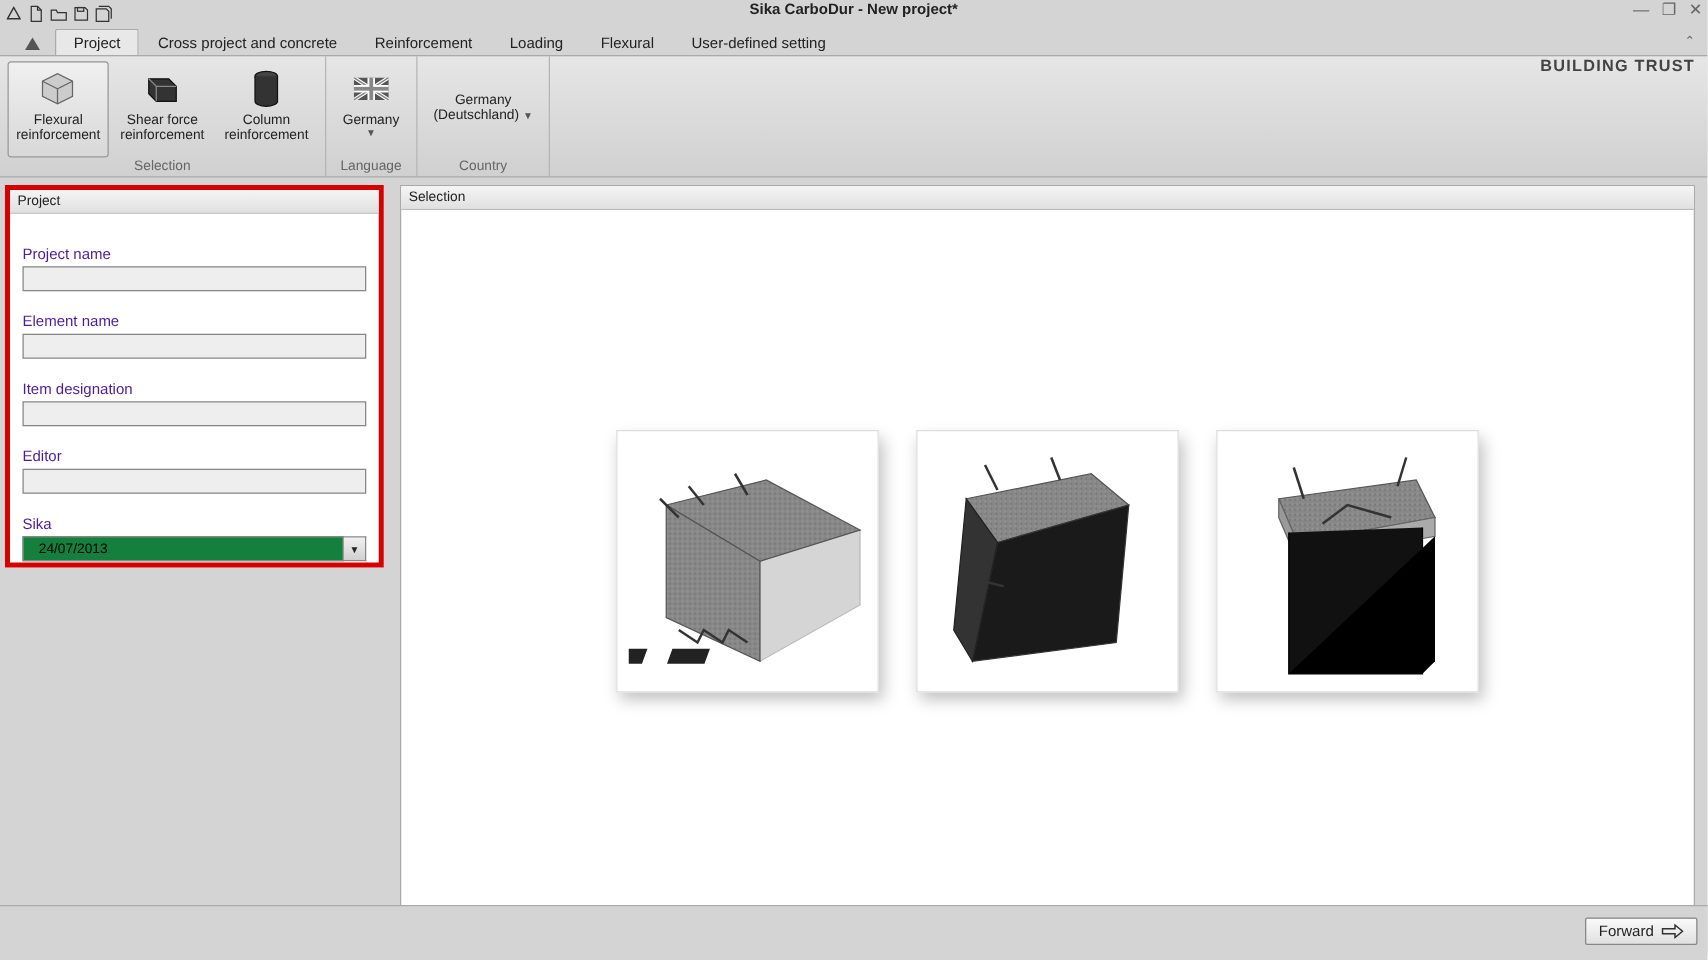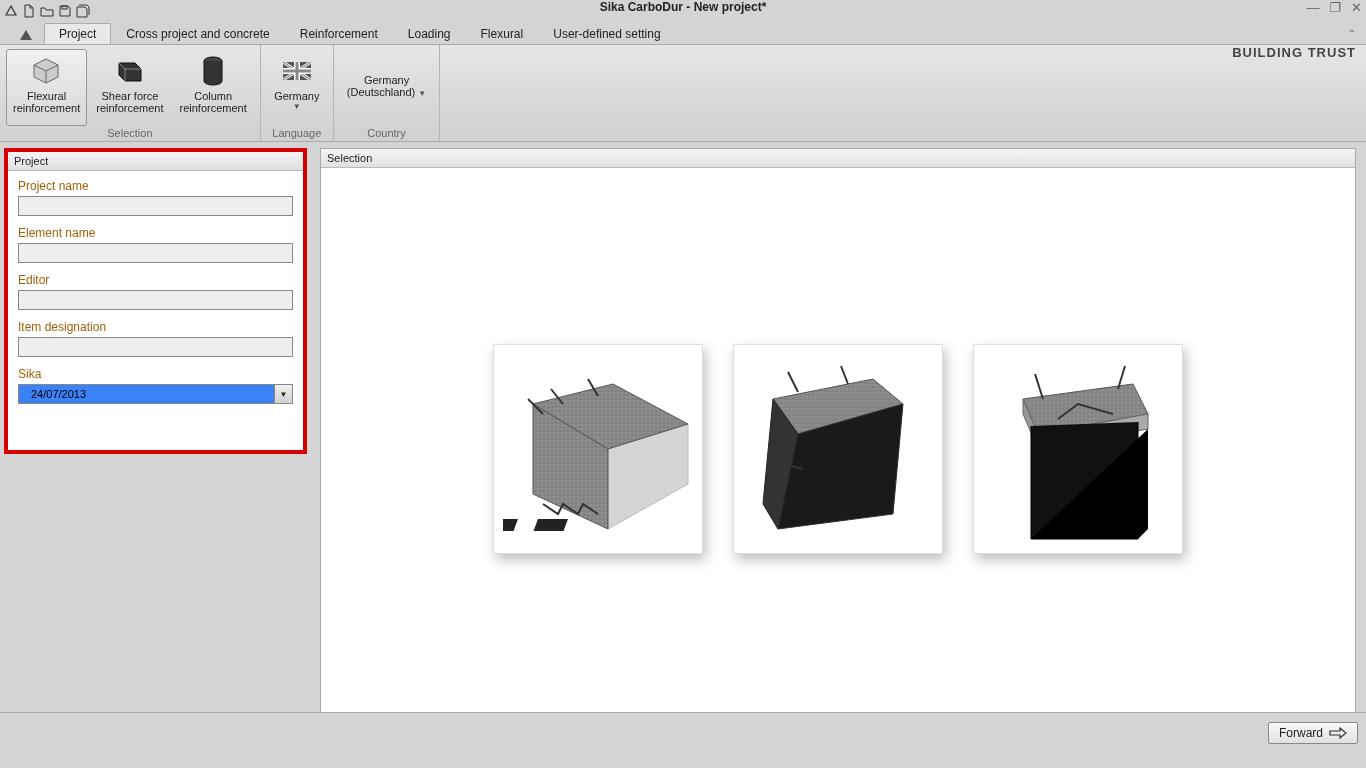--- a/index.html
+++ b/index.html
@@ -32,33 +32,33 @@
 .rbtn .drop { font-size: 8px; color: #555; }
 .ribbon .brand { position: absolute; right: 10px; top: 0; height: 98px; display: flex; gap: 26px; }
 .ribbon .brand .bt { font-weight: bold; letter-spacing: 1px; color: #444; font-size: 13px; }
 
 
 .mainwrap { position: absolute; top: 142px; left: 0; right: 0; bottom: 32px; }
 .leftpanel { position: absolute; left: 4px; top: 6px; width: 303px; height: 306px; border: 4px solid #d60000; background: #fff; padding: 0; }
 .leftpanel .phdr { background: linear-gradient(#f5f5f5,#e0e0e0); border-bottom: 1px solid #bbb; padding: 3px 6px; font-size: 11px; }
 .leftpanel .pbody { padding: 8px 10px; }
 .pfield { margin-bottom: 10px; }
-.pfield label { display: block; font-size: 12px; margin-bottom: 3px; color: #a16207; }
+.pfield label { display: block; font-size: 12px; margin-bottom: 3px; color: #4c1d95; margin-top: 17px; }
 .pfield input[type=text] { width: 100%; height: 20px; border: 1px solid #888; background: #eee; padding: 0 3px; font-size: 11px; }
 .pfield .datewrap { display: flex; }
-.pfield .datewrap input { flex: 1; background: #3b82f6; padding-left: 12px; }
+.pfield .datewrap input { flex: 1; background: #15803d; padding-left: 12px; }
 .pfield .datewrap .ddbtn { width: 18px; height: 20px; border: 1px solid #888; border-left: none; background: linear-gradient(#f0f0f0,#d0d0d0); display: flex; align-items: center; justify-content: center; font-size: 8px; cursor: pointer; }
 
 .rightpanel { position: absolute; left: 320px; right: 10px; top: 6px; bottom: 6px; border: 1px solid #aaa; background: #fff; display: flex; flex-direction: column; }
 .rightpanel .phdr { background: linear-gradient(#f5f5f5,#e0e0e0); border-bottom: 1px solid #bbb; padding: 3px 6px; font-size: 11px; }
 .rightpanel .content { flex: 1; display: flex; align-items: center; justify-content: center; gap: 30px; }
 .thumb { width: 210px; height: 210px; background: #fff; border: 1px solid #ddd; box-shadow: 3px 6px 12px rgba(0,0,0,.25); cursor: pointer; display: flex; align-items: center; justify-content: center; }
 
 
-.footer { position: absolute; left: 0; right: 0; bottom: 16px; height: 40px; background: #d4d4d4; border-top: 1px solid #aaa; display: flex; align-items: center; justify-content: flex-end; padding: 0 8px; }
+.footer { position: absolute; left: 0; right: 0; bottom: 4px; height: 40px; background: #d4d4d4; border-top: 1px solid #aaa; display: flex; align-items: center; justify-content: flex-end; padding: 0 8px; }
 .fwd { border: 1px solid #888; background: linear-gradient(#fafafa,#e0e0e0); padding: 3px 10px; font-size: 12px; display: flex; align-items: center; gap: 6px; cursor: pointer; border-radius: 2px; }
 
 svg { display: block; }
 </style>
 </head>
 <body>
 
 <div class="titlebar">
   <div class="qat">
     <span class="qicon">
@@ -194,25 +194,25 @@
     <div class="pbody">
       <div class="pfield">
         <label>Project name</label>
         <input type="text" value="" style="">
       </div>
       <div class="pfield">
         <label>Element name</label>
         <input type="text" value="" style="">
       </div>
       <div class="pfield">
+        <label>Item designation</label>
+        <input type="text" value="" style="">
+      </div>
+      <div class="pfield">
         <label>Editor</label>
-        <input type="text" value="" style="">
-      </div>
-      <div class="pfield">
-        <label>Item designation</label>
         <input type="text" value="" style="">
       </div>
       <div class="pfield">
         <label>Sika</label>
         <div class="datewrap">
           <input type="text" value="24/07/2013" style="">
           <div class="ddbtn">▼</div>
         </div>
       </div>
     </div>

